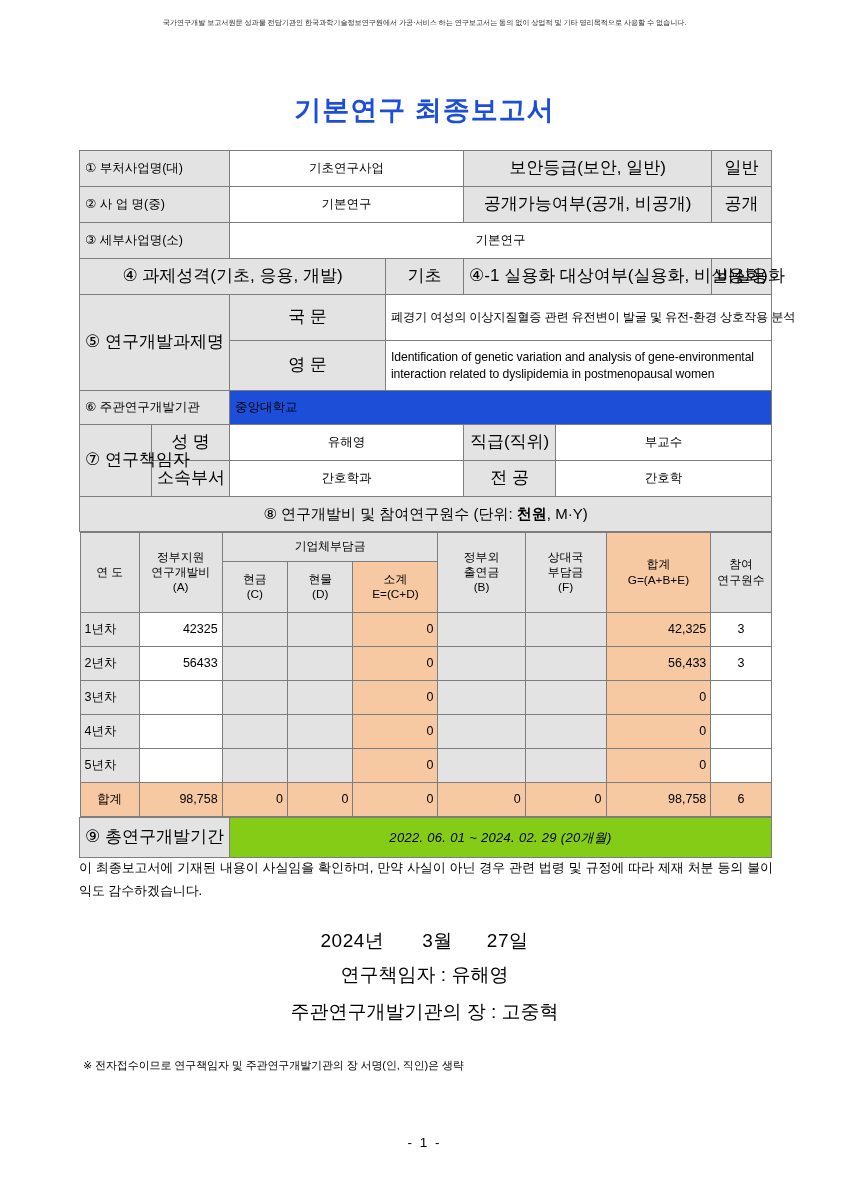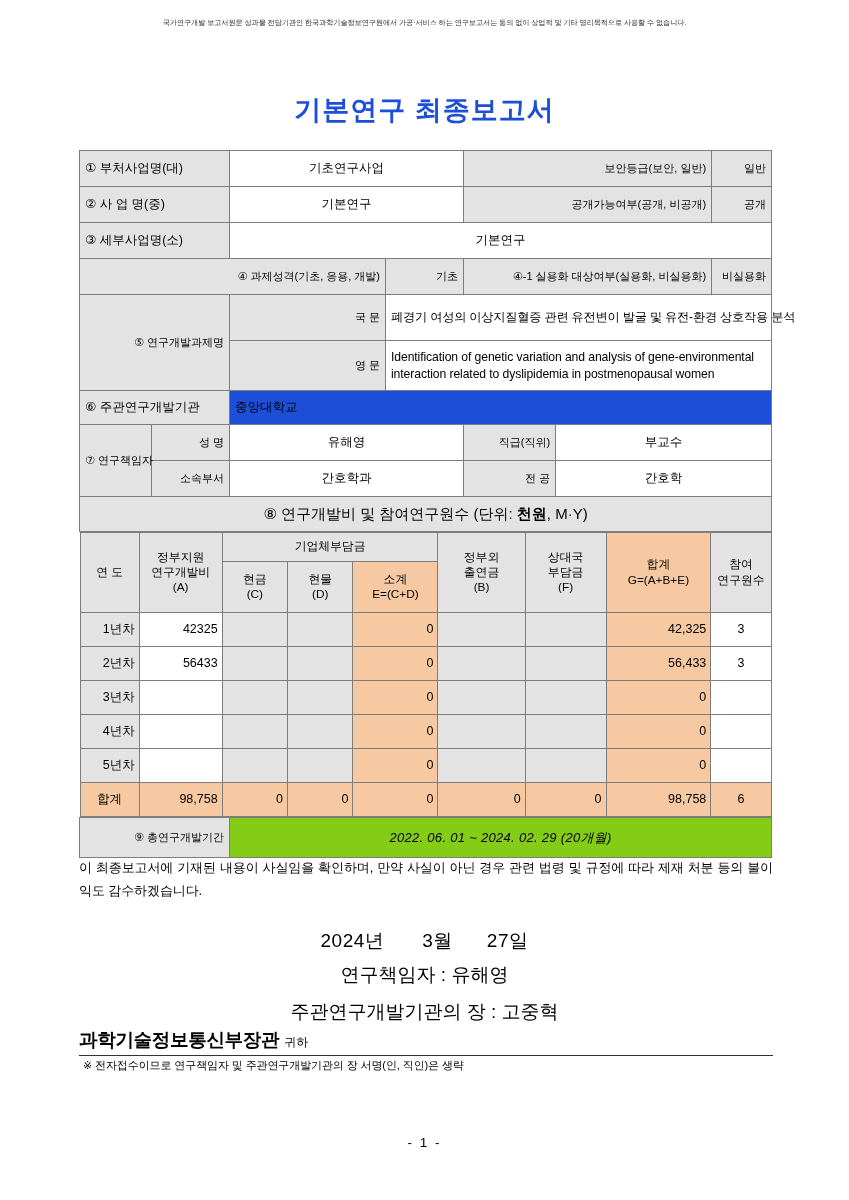--- a/index.html
+++ b/index.html
@@ -61,22 +61,22 @@
     font-size: 12.5px;
   }
   .main-table td {
     border: 1px solid #7d7d7d;
     padding: 0 5px;
     vertical-align: middle;
     line-height: 1.35;
   }
   .lbl {
     background: #e3e3e3;
-    text-align: right;
-    font-size: 11px;
+    text-align: center;
+    font-size: 17px;
     white-space: nowrap;
   }
   .lbl-left {
     background: #e3e3e3;
     text-align: left;
     padding-left: 8px;
     white-space: nowrap;
   }
   .val {
     background: #ffffff;
@@ -135,21 +135,21 @@
     white-space: nowrap;
   }
   .bh-orange {
     background: #f6c9a2;
     text-align: center;
     font-size: 11.8px;
     white-space: nowrap;
   }
   .row-lbl {
     background: #e3e3e3;
-    text-align: right;
+    text-align: left;
     font-size: 12.5px;
   }
   .cell-white {
     background: #ffffff;
     text-align: right;
     padding-right: 7px;
     font-size: 12.5px;
   }
   .cell-gray {
     background: #e3e3e3;
@@ -487,21 +487,18 @@
   <div class="statement">이 최종보고서에 기재된 내용이 사실임을 확인하며, 만약 사실이 아닌 경우 관련 법령 및 규정에 따라 제재 처분 등의 불이익도 감수하겠습니다.</div>
 
   <div class="sig-block sig-date">
     <span>2024년</span><span class="sig-gap-1"></span><span>3월</span><span class="sig-gap-2"></span><span>27일</span>
   </div>
 
   <div class="sig-block sig-pi">연구책임자 : 유해영</div>
 
   <div class="sig-block sig-org">주관연구개발기관의 장 : 고중혁</div>
 
-  <div class="ministry-wrap">
-    <span class="ministry-name">과학기술정보통신부장관</span><span class="ministry-suffix">귀하</span>
-  </div>
 
   <div class="note-line">※ 전자접수이므로 연구책임자 및 주관연구개발기관의 장 서명(인, 직인)은 생략</div>
 
   <div class="page-number">- 1 -</div>
 
 </div>
 
 </body></html>

